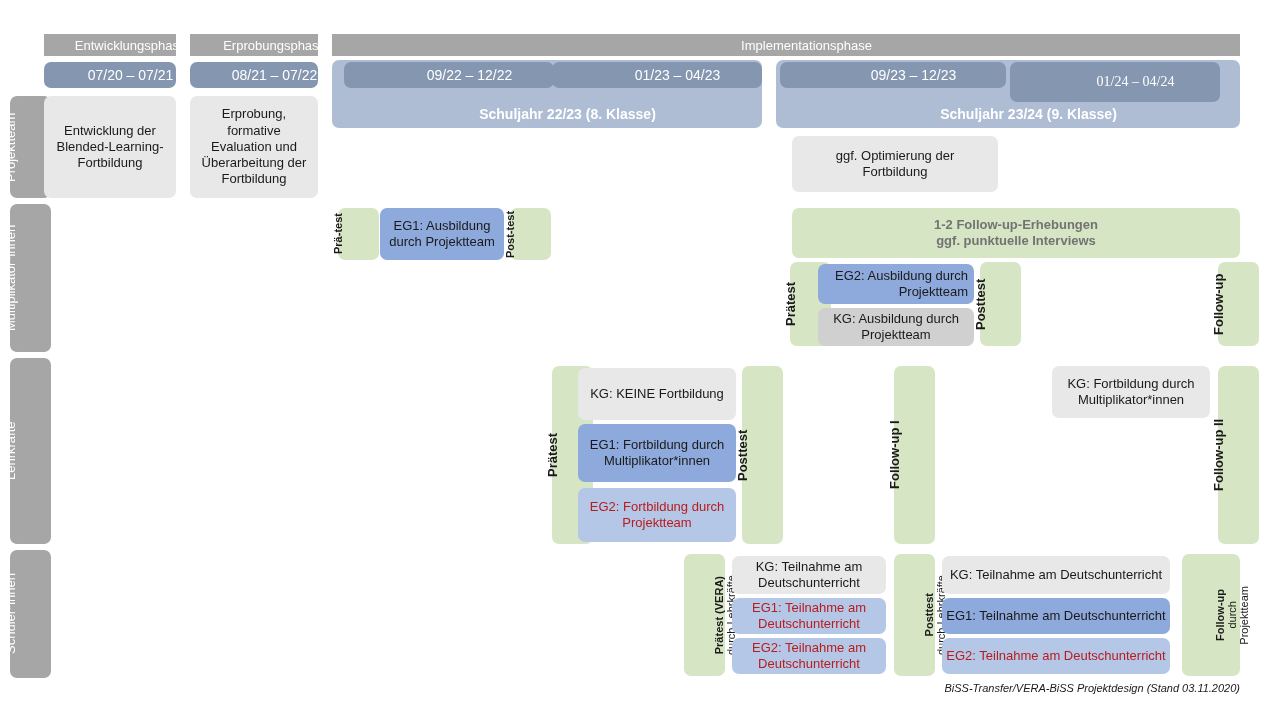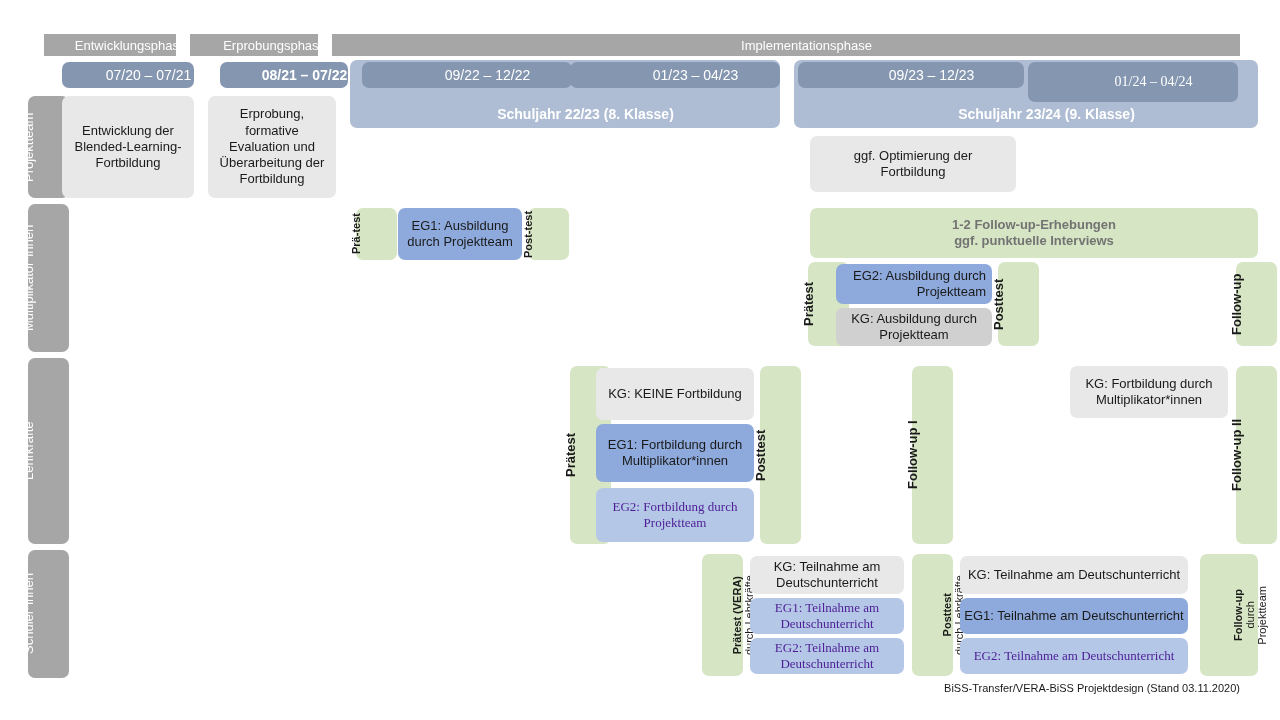--- a/index.html
+++ b/index.html
@@ -4,40 +4,40 @@
 <style>
   html,body{margin:0;padding:0;}
   body{
     width:1280px;height:720px;position:relative;
     background:#ffffff;
     font-family:"Liberation Sans", sans-serif;
     font-size:13px;color:#1a1a1a;
     overflow:hidden;
   }
   .box{position:absolute;box-sizing:border-box;display:flex;align-items:center;justify-content:center;text-align:center;padding-left:41px;}
-  .rounded{border-radius:7px;margin-left:18px;}
+  .rounded{border-radius:7px;}
   
   .phase-head{background:#a6a6a6;color:#ffffff;font-size:13px;}
   
   .date-bar{background:#8496b0;color:#ffffff;font-size:14px;}
   
   .schoolyear{background:#aebdd4;color:#ffffff;font-weight:bold;font-size:14px;align-items:flex-end;padding-bottom:6px;}
   
   .rowlabel{background:#a6a6a6;color:#ffffff;font-size:13px;writing-mode:vertical-rl;transform:rotate(180deg);}
   
   .grey{background:#e8e8e8;color:#1a1a1a;}
   .greyd{background:#d0d0d0;color:#1a1a1a;}
   .blue-dark{background:#8eaadc;color:#1a1a1a;}
-  .blue-light{background:#b4c7e7;color:#4c1d95;font-family:Liberation Serif, serif;}
+  .blue-light{background:#b4c7e7;color:#b91c1c;}
   .green{background:#d6e5c3;color:#1a1a1a;}
   .green-strong{background:#d6e5c3;color:#737373;font-weight:bold;}
   .vert{writing-mode:vertical-rl;transform:rotate(180deg);}
   .vert-bold{writing-mode:vertical-rl;transform:rotate(180deg);font-weight:bold;}
   .small{font-size:11px;}
-  .footer{position:absolute;font-size:11px;color:#1a1a1a;}
+  .footer{position:absolute;font-style:italic;font-size:11px;color:#1a1a1a;}
   .stack{flex-direction:column;line-height:1.25;}
   .vstack-inner{display:flex;flex-direction:row;align-items:center;justify-content:center;}
 </style>
 </head>
 <body>
 
 <div class="box phase-head" style="left:44px;top:34px;width:132px;height:22px;">
   <span>Entwicklungsphase</span>
 </div>
 <div class="box phase-head" style="left:190px;top:34px;width:128px;height:22px;">
@@ -50,21 +50,21 @@
 <div class="box rounded schoolyear" style="left:332px;top:60px;width:430px;height:68px;">
   <span>Schuljahr 22/23 (8. Klasse)</span>
 </div>
 <div class="box rounded schoolyear" style="left:776px;top:60px;width:464px;height:68px;">
   <span>Schuljahr 23/24 (9. Klasse)</span>
 </div>
 
 <div class="box rounded date-bar" style="left:44px;top:62px;width:132px;height:26px;">
   <span>07/20 – 07/21</span>
 </div>
-<div class="box rounded date-bar" style="left:202px;top:62px;width:128px;height:26px;font-weight:bold;">
+<div class="box rounded date-bar" style="left:190px;top:62px;width:128px;height:26px;">
   <span>08/21 – 07/22</span>
 </div>
 <div class="box rounded date-bar" style="left:344px;top:62px;width:210px;height:26px;">
   <span>09/22 – 12/22</span>
 </div>
 <div class="box rounded date-bar" style="left:552px;top:62px;width:210px;height:26px;">
   <span>01/23 – 04/23</span>
 </div>
 <div class="box rounded date-bar" style="left:780px;top:62px;width:226px;height:26px;">
   <span>09/23 – 12/23</span>

